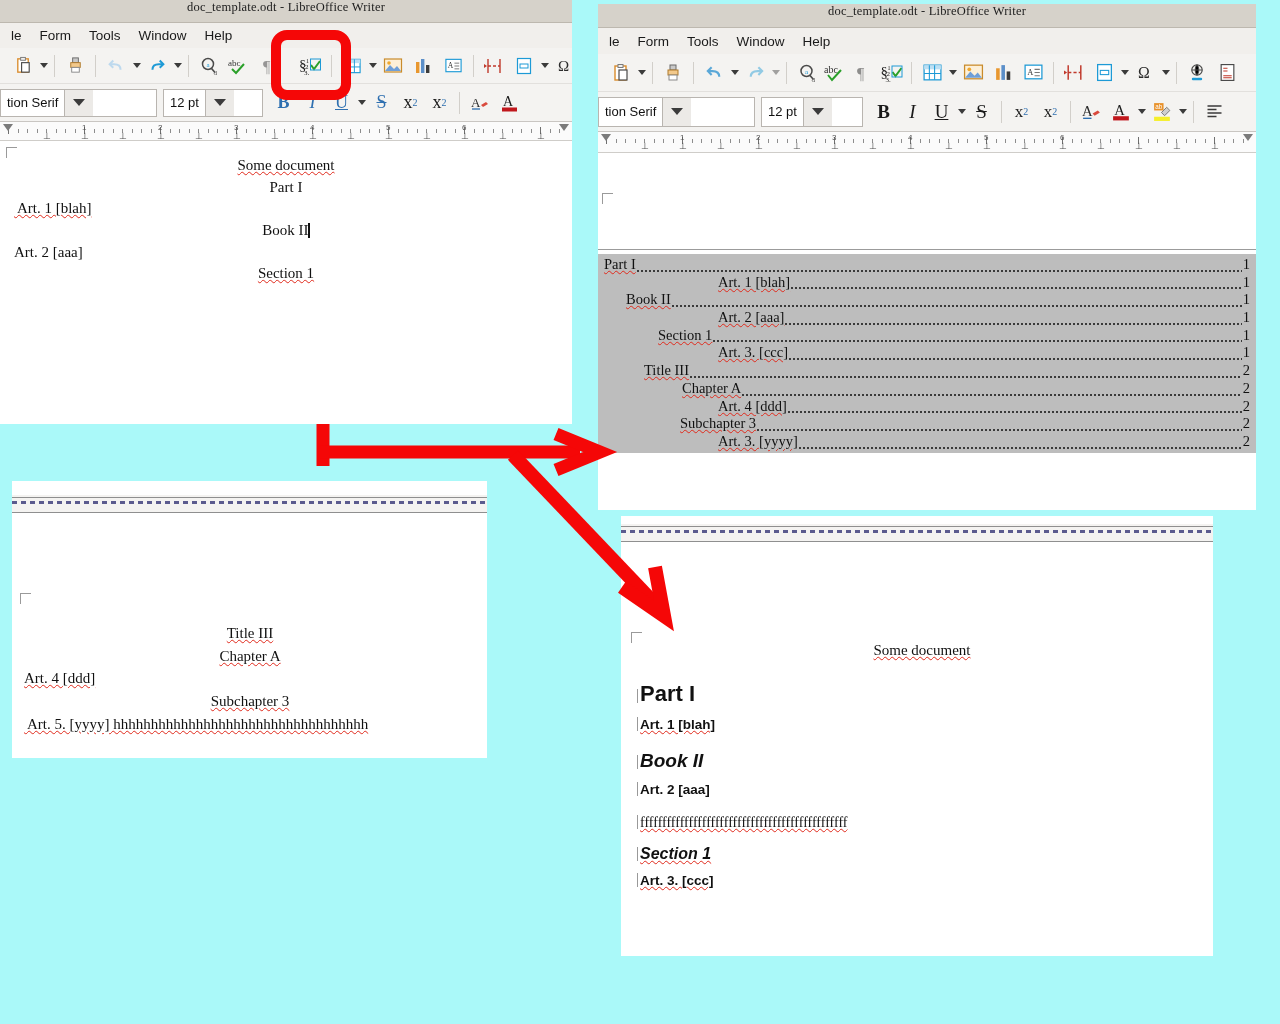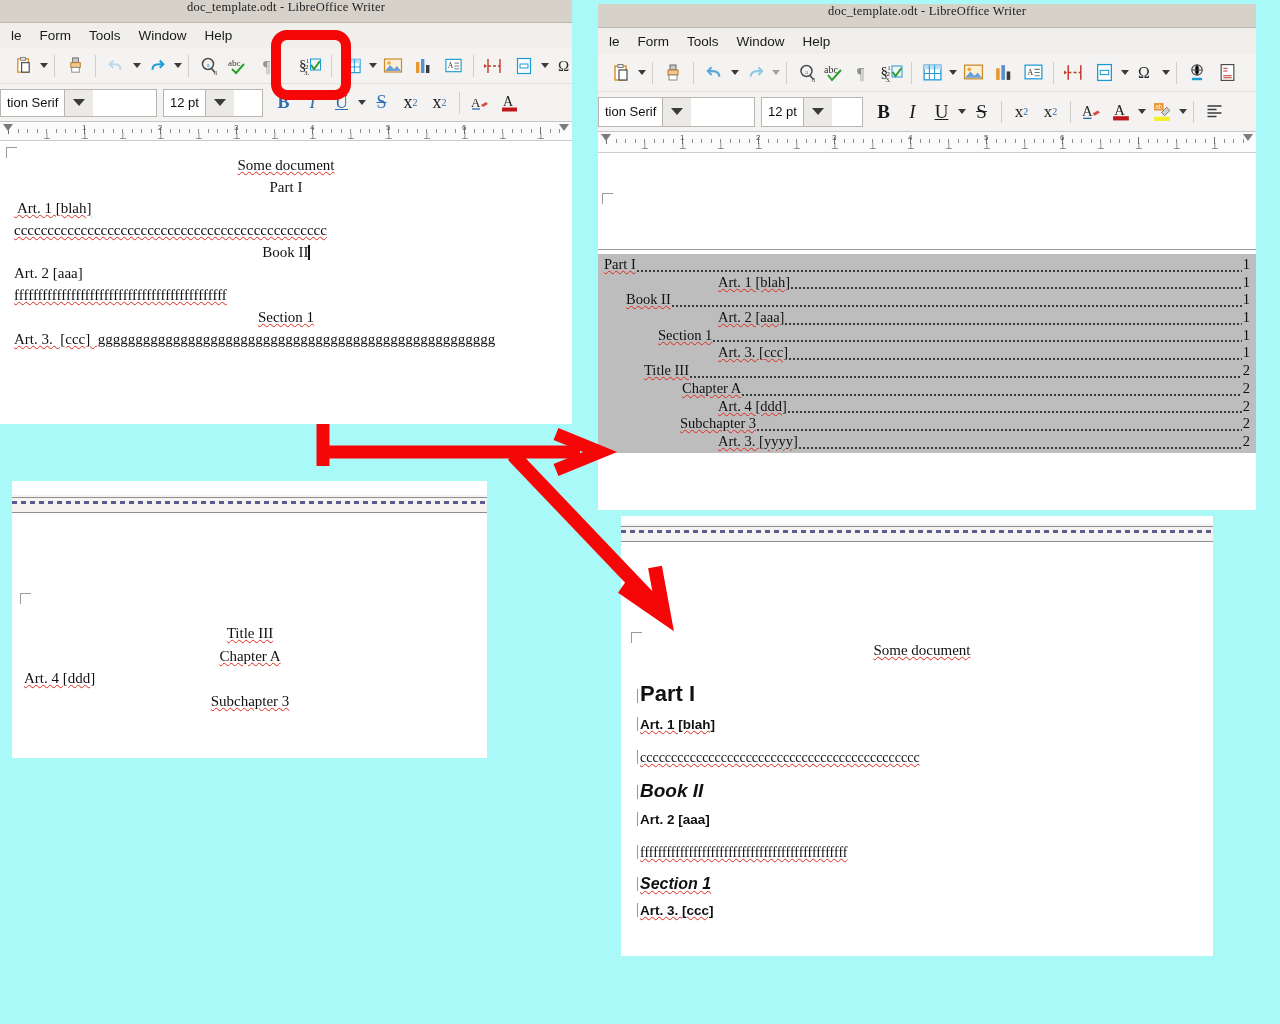--- a/index.html
+++ b/index.html
@@ -371,26 +371,23 @@
       <div class="ind" style="left: 3px;"></div>
       <div class="ind" style="left: 559px;"></div>
     </div>
 
   <div class="page" style="height:258px;position:relative;">
     <div class="pagemark tl" style="left:6px;top:6px;"></div>
     <div id="plain1" style="position:absolute;left:14px;top:16px;width:544px;">
         <div class="docline ctr" style="margin-bottom: 4px;"><span class="sq">Some document</span></div>
         <div class="docline ctr" style="margin-bottom: 4px;"><span>Part I</span></div>
         <div class="docline" style="margin-bottom: 4px;"><span class="sq"> Art. 1 [blah]</span></div>
-        <div class="docline" style="margin-bottom: 4px;"><span class="sq">ccccccccccccccccccccccccccccccccccccccccccccccc</span></div>
         <div class="docline ctr" style="margin-bottom: 4px;"><span>Book II</span><span class="caret-blink"></span></div>
         <div class="docline" style="margin-bottom: 4px;"><span>Art. 2 [aaa]</span></div>
-        <div class="docline" style="margin-bottom: 4px;"><span class="sq">fffffffffffffffffffffffffffffffffffffffffffff</span></div>
         <div class="docline ctr" style="margin-bottom: 4px;"><span class="sq">Section 1</span></div>
-        <div class="docline" style="margin-bottom: 4px;"><span class="sq">Art. 3.  [ccc]  ggggggggggggggggggggggggggggggggggggggggggggggggggggg</span></div>
       </div>
   </div>
 </div>
 
 <div class="win" style="left:598px;top:4px;width:658px;height:506px;">
 
   <div class="titlebar" style="height:23px;">
     <span class="t">doc_template.odt - LibreOffice Writer</span>
   </div>
 
@@ -776,37 +773,37 @@
       <div class="dash"></div>
       <div class="l2"></div>
   </div>
   <div class="page" style="position:relative;height:244px;">
     <div class="pagemark tl" style="left:8px;top:80px;"></div>
     <div id="plain2" style="position:absolute;left:12px;top:112px;width:452px;">
         <div class="docline ctr" style="margin-bottom: 5px;"><span class="sq">Title III</span></div>
         <div class="docline ctr" style="margin-bottom: 5px;"><span class="sq">Chapter A</span></div>
         <div class="docline" style="margin-bottom: 5px;"><span class="sq">Art. 4 [ddd]</span></div>
         <div class="docline ctr" style="margin-bottom: 5px;"><span class="sq">Subchapter 3</span></div>
+        <div class="docline" style="margin-bottom: 5px;"><span class="sq"> Art. 5. [yyyy] hhhhhhhhhhhhhhhhhhhhhhhhhhhhhhhhhh</span></div>
       </div>
   </div>
 </div>
 
 <div class="win" style="left:621px;top:516px;width:592px;height:440px;">
   <div class="pagesep" style="margin-top:8px;height:18px;">
     <div class="l1"></div>
       <div class="dash"></div>
       <div class="l2"></div>
   </div>
   <div class="page" style="position:relative;height:414px;">
     <div class="pagemark tl" style="left:10px;top:90px;"></div>
     <div id="styled" style="position:absolute;left:16px;top:100px;width:570px;">
         <div class="h-title ctr" style="margin-bottom: 22px;"><span class="sq">Some document</span></div>
         <div class="h1" style="margin-bottom: 10px;"><span class="cmark"></span><span>Part I</span></div>
         <div class="h4" style="margin-bottom: 18px;"><span class="cmark"></span><span class="sq">Art. 1 [blah]</span></div>
-        <div class="body-m" style="margin-bottom: 14px;"><span class="cmark"></span><span class="sq">ccccccccccccccccccccccccccccccccccccccccccccc</span></div>
         <div class="h2" style="margin-bottom: 10px;"><span class="cmark"></span><span>Book II</span></div>
         <div class="h4" style="margin-bottom: 18px;"><span class="cmark"></span><span>Art. 2 [aaa]</span></div>
         <div class="body-m" style="margin-bottom: 14px;"><span class="cmark"></span><span class="sq">fffffffffffffffffffffffffffffffffffffffffffffff</span></div>
         <div class="h3" style="margin-bottom: 10px;"><span class="cmark"></span><span class="sq">Section 1</span></div>
         <div class="h4" style="margin-bottom: 18px;"><span class="cmark"></span><span class="sq">Art. 3.  [ccc]</span></div>
       </div>
   </div>
 </div>
 
 <div class="hl-ring" style="left:271px;top:30px;width:80px;height:70px;"></div>

